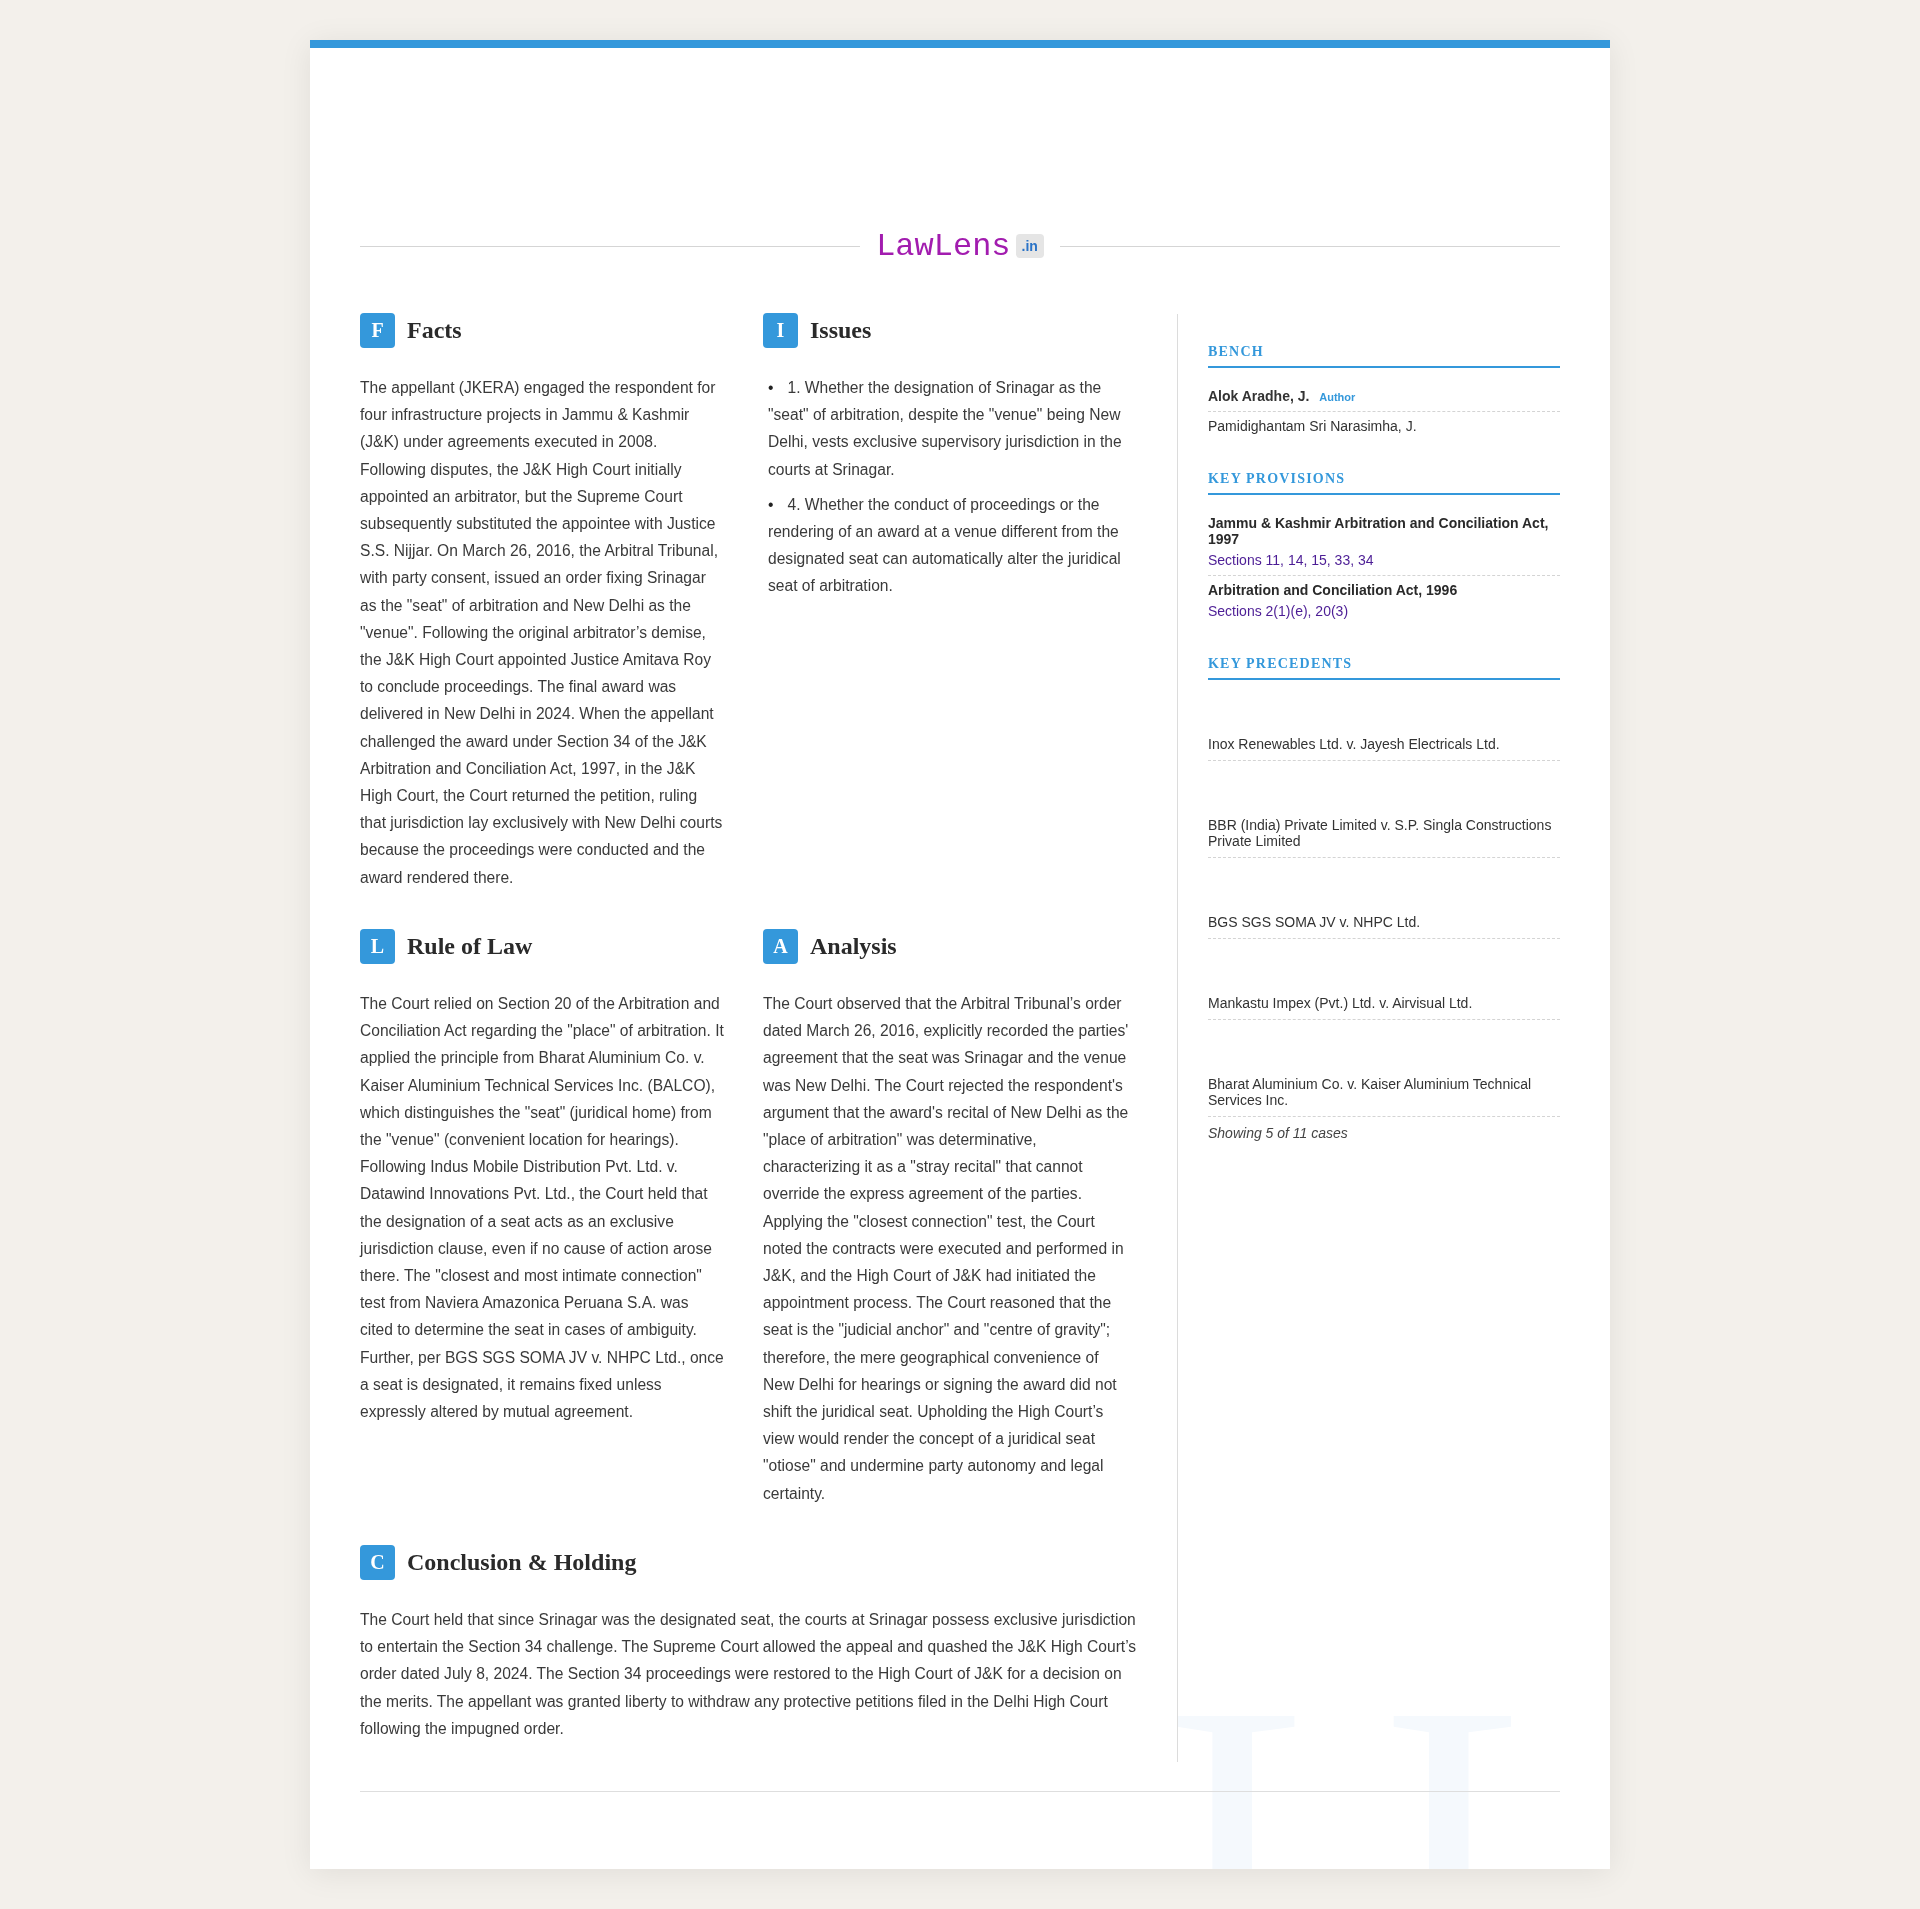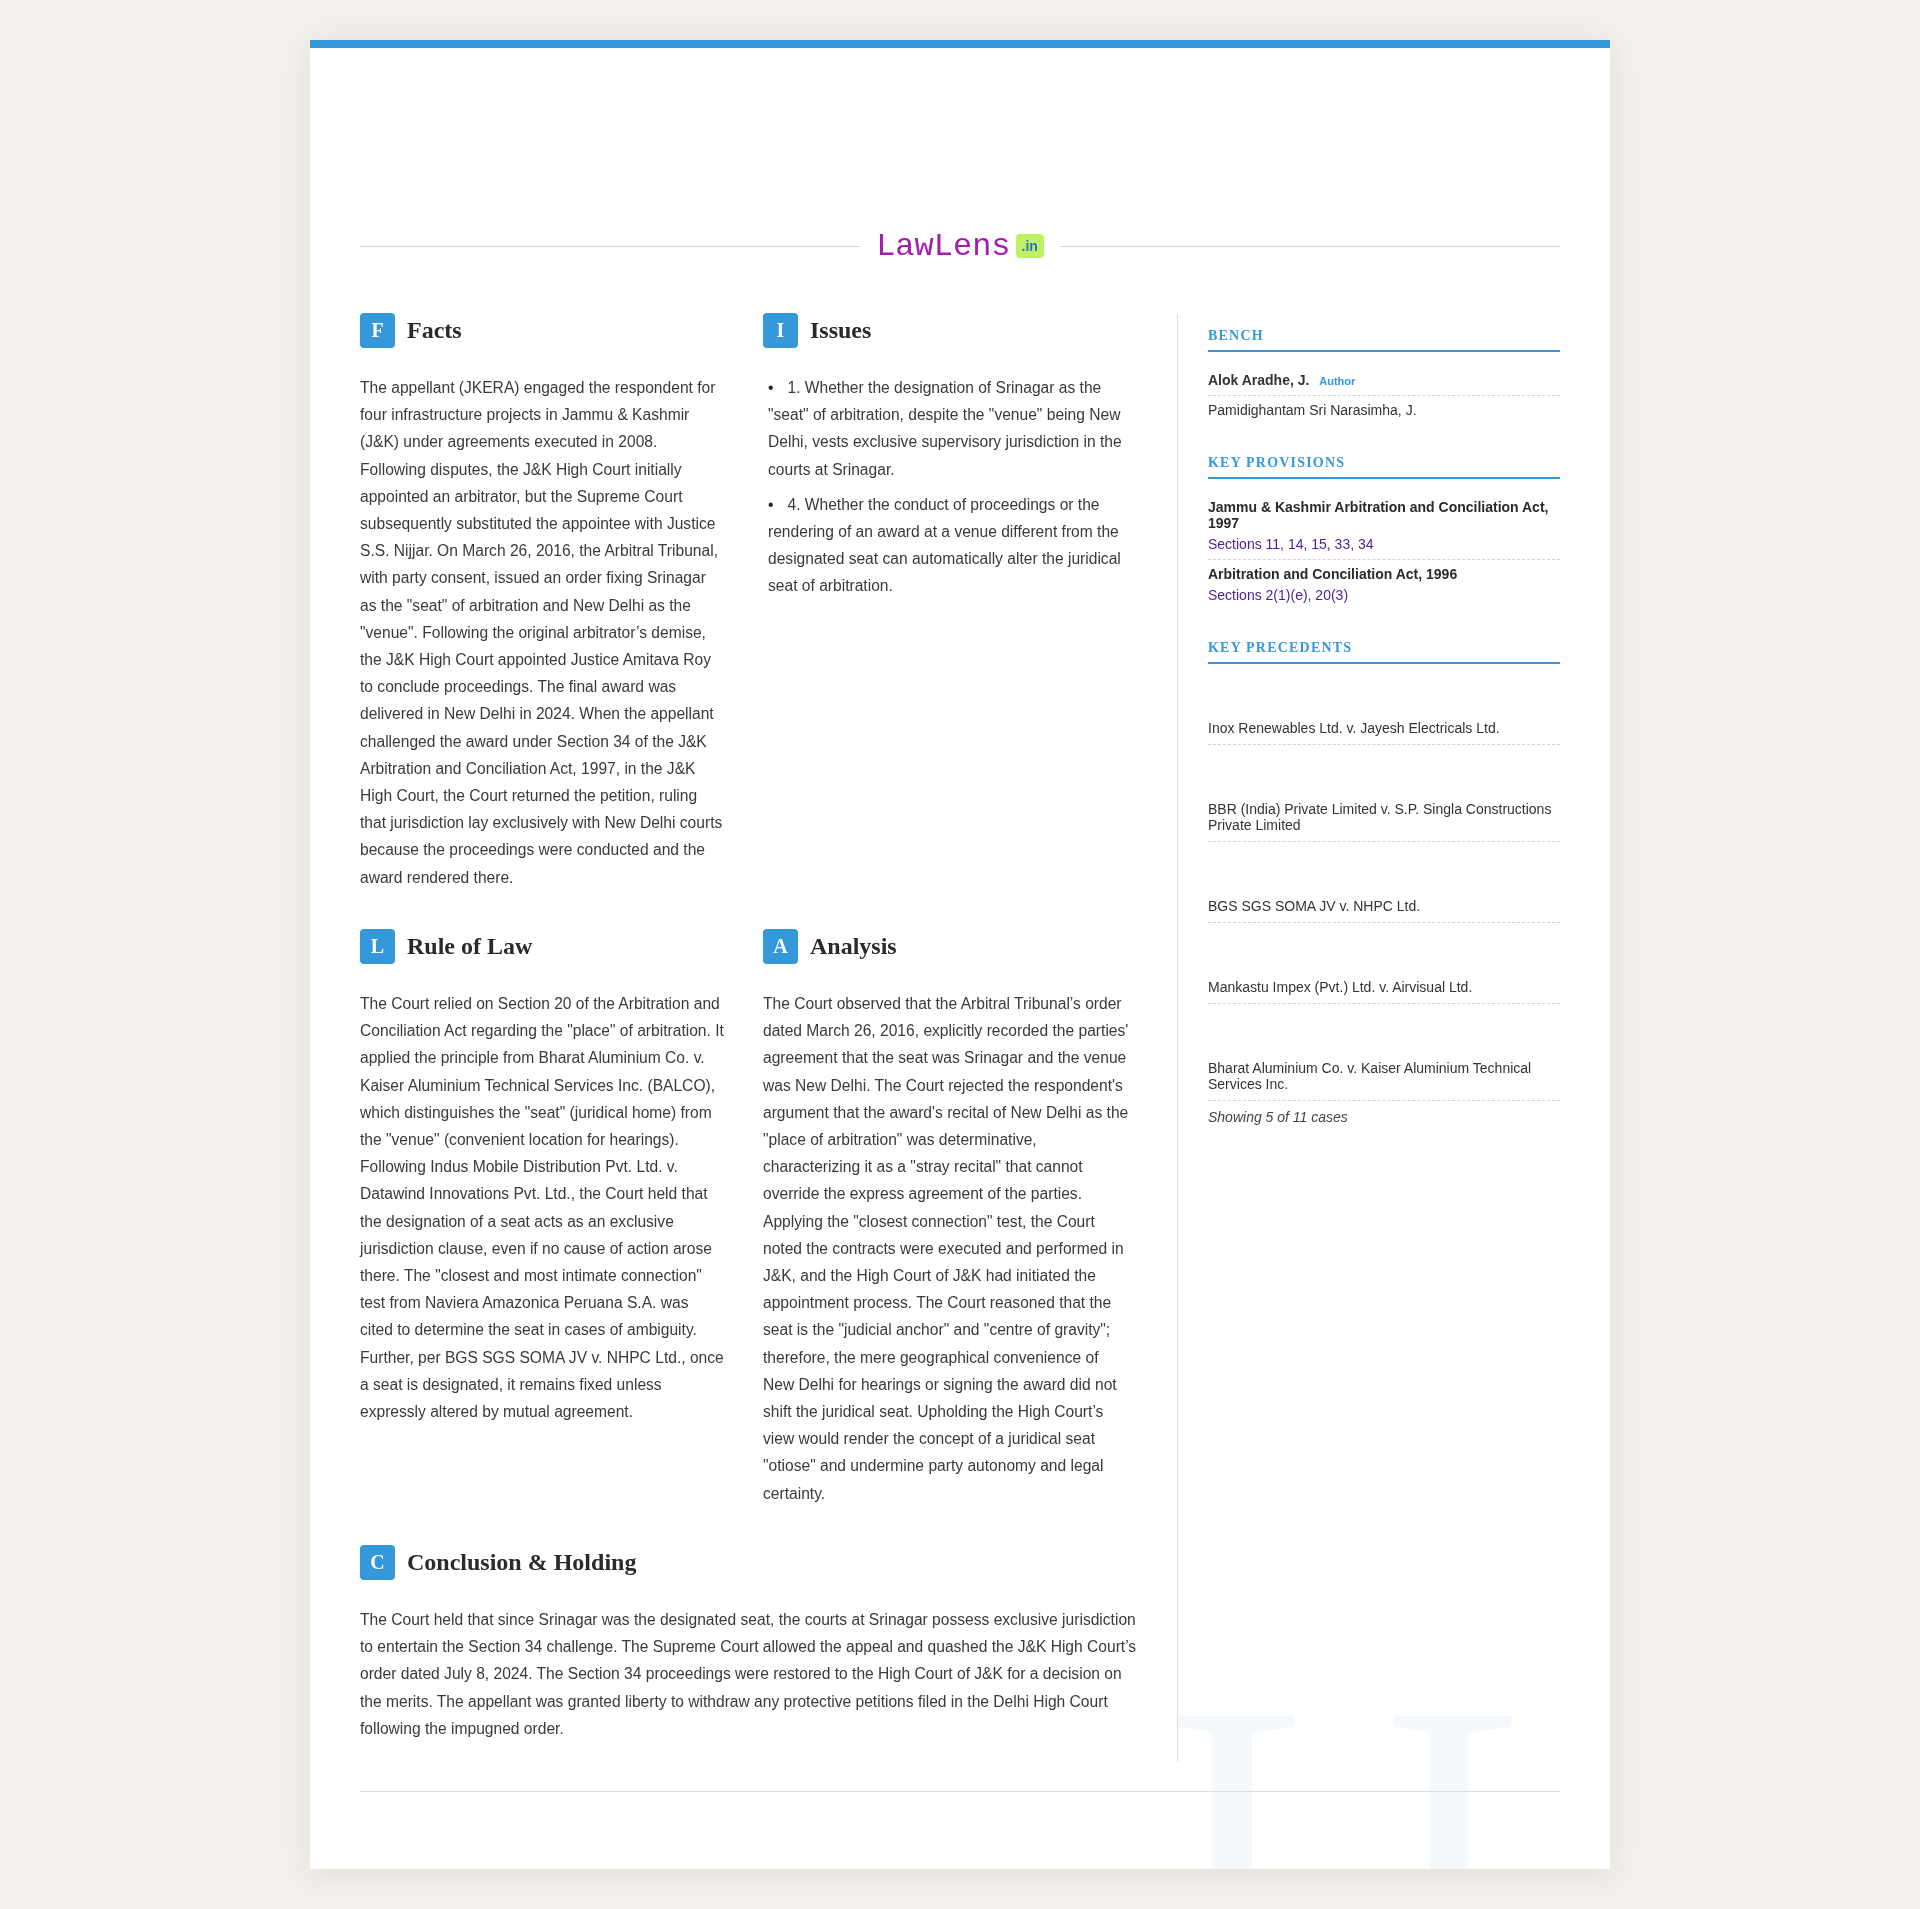--- a/index.html
+++ b/index.html
@@ -59,21 +59,21 @@
   .brand {
     display: flex; align-items: center; margin: 0 16px;
   }
   .brand-name {
     font-family: Liberation Mono, monospace;
     font-size: 32px;
     color: #a21caf;
   }
   .brand-tld {
     margin-left: 5px;
-    background: #bef264;
+    background: #e5e5e5;
     color: #2a73c7;
     font-weight: bold;
     font-size: 14px;
     padding: 4px 6px;
     border-radius: 4px;
   }
   .main {
     position: absolute; left: 50px; top: 272px; width: 780px;
   }
   .section { position: absolute; }
@@ -107,21 +107,21 @@
     margin-bottom: 8px;
   }
   .issues li::before {
     content: "\2022"; margin-right: 14px; color: #222;
   }
   .vdivider {
     position: absolute; left: 867px; top: 274px; width: 1px; height: 1448px;
     background: #dcdcdc;
   }
   .sidebar {
-    position: absolute; left: 898px; top: 288px; width: 352px;
+    position: absolute; left: 898px; top: 304px; width: 352px;
   }
   .side-block { margin-bottom: 30px; }
   .side-head {
     font-family: "Liberation Serif", serif;
     font-weight: bold;
     font-size: 14px;
     letter-spacing: 1.2px;
     color: #3498db;
     padding-bottom: 6px;
     border-bottom: 2px solid #3498db;

